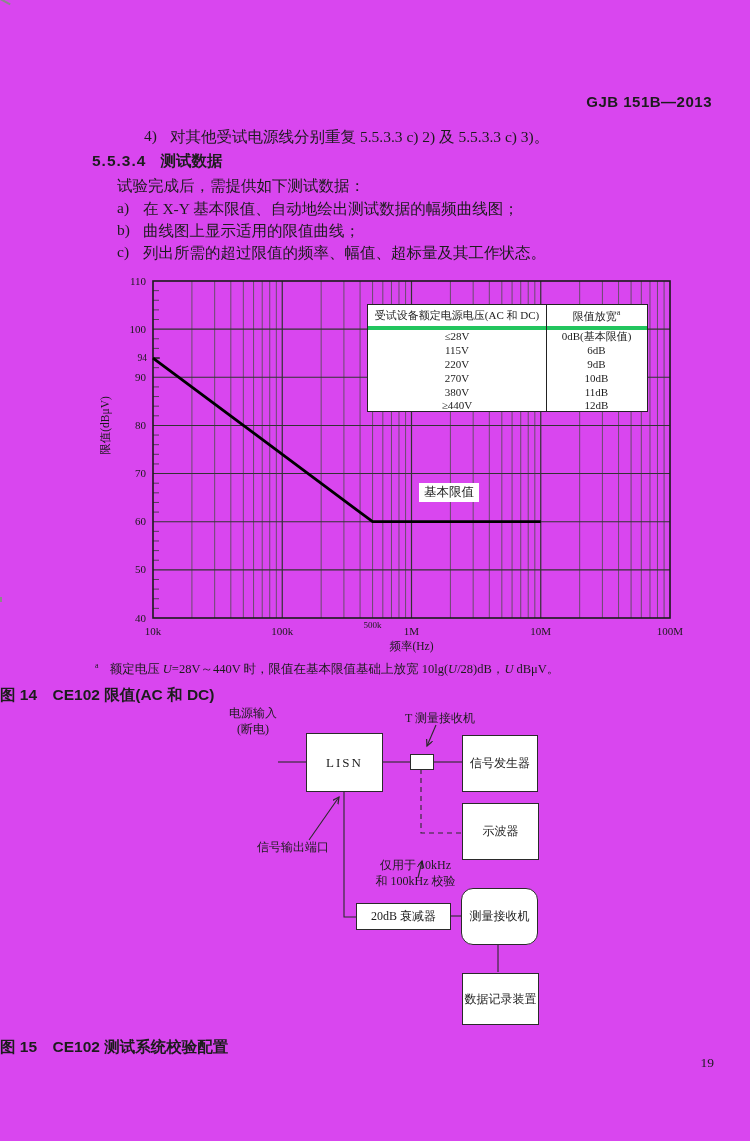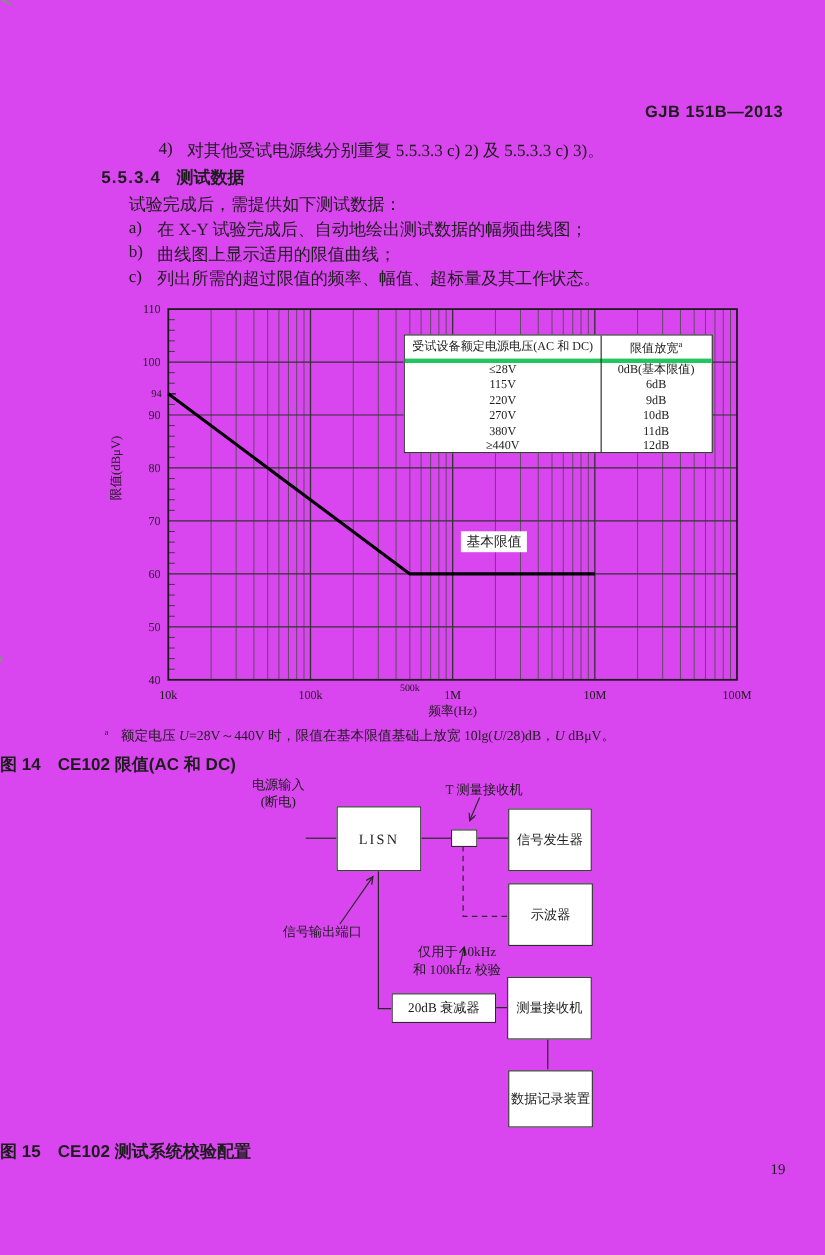--- a/index.html
+++ b/index.html
@@ -52,21 +52,21 @@
   </div>
 
   <div class="abs heading" style="left:92px;top:151px;">
     <span class="num">5.5.3.4</span><span>测试数据</span>
   </div>
 
   <div class="abs bodyline" style="left:117px;top:176px;">试验完成后，需提供如下测试数据：</div>
 
   <div class="abs bodyline item" style="left:117px;top:199px;">
     <span class="lbl">a)</span>
-    <span>在 X-Y 试验完成后、自动地绘出测试数据的幅频曲线图；</span>
+    <span>在 X-Y 基本限值、自动地绘出测试数据的幅频曲线图；</span>
   </div>
   <div class="abs bodyline item" style="left:117px;top:221px;">
     <span class="lbl">b)</span>
     <span>曲线图上显示适用的限值曲线；</span>
   </div>
   <div class="abs bodyline item" style="left:117px;top:243px;">
     <span class="lbl">c)</span>
     <span>列出所需的超过限值的频率、幅值、超标量及其工作状态。</span>
   </div>
 
@@ -223,21 +223,21 @@
       <line x1="449" y1="916" x2="461" y2="916"></line>
       <line x1="498" y1="943" x2="498" y2="972"></line>
     </g>
   </svg>
 
   <div class="dbox" style="left:306px;top:733px;width:75px;height:57px;letter-spacing:2px;font-size:13px;">LISN</div>
   <div class="dbox" style="left:410px;top:754px;width:22px;height:14px;"></div>
   <div class="dbox" style="left:462px;top:803px;width:75px;height:55px;">示波器</div>
   <div class="dbox" style="left:462px;top:735px;width:74px;height:55px;">信号发生器</div>
   <div class="dbox" style="left:356px;top:903px;width:93px;height:25px;">20dB 衰减器</div>
-  <div class="dbox" style="left:461px;top:888px;width:75px;height:55px;">测量接收机</div>
+  <div class="dbox" style="left:461px;top:888px;width:75px;height:55px;border-radius:12px;">测量接收机</div>
   <div class="dbox" style="left:462px;top:973px;width:75px;height:50px;">数据记录装置</div>
 
   <div class="dlabel" style="left:224px;top:705px;width:58px;">
     <div>电源输入</div>
     <div>(断电)</div>
   </div>
   <div class="dlabel" style="left:405px;top:710px;white-space:nowrap;">T 测量接收机</div>
   <div class="dlabel" style="left:257px;top:839px;white-space:nowrap;">信号输出端口</div>
   <div class="dlabel" style="left:368px;top:857px;width:95px;">
     <div>仅用于 10kHz</div>

